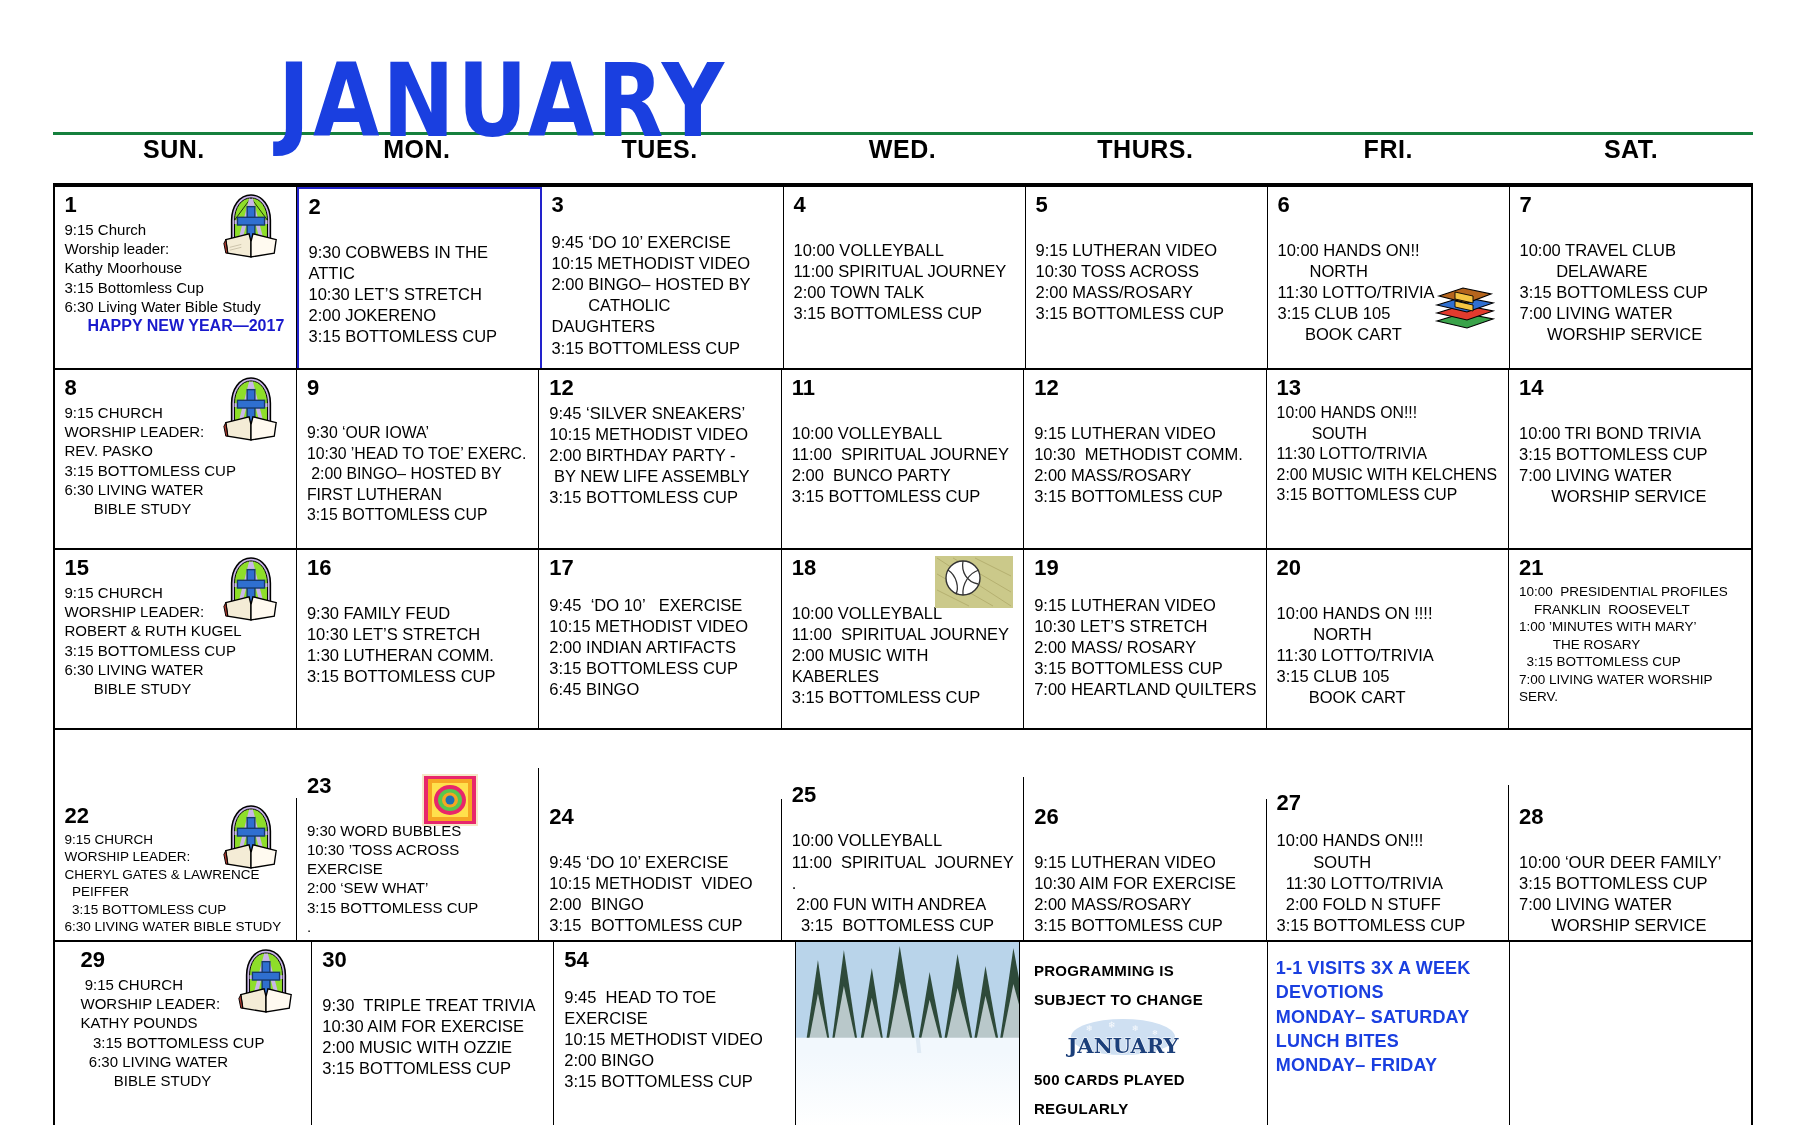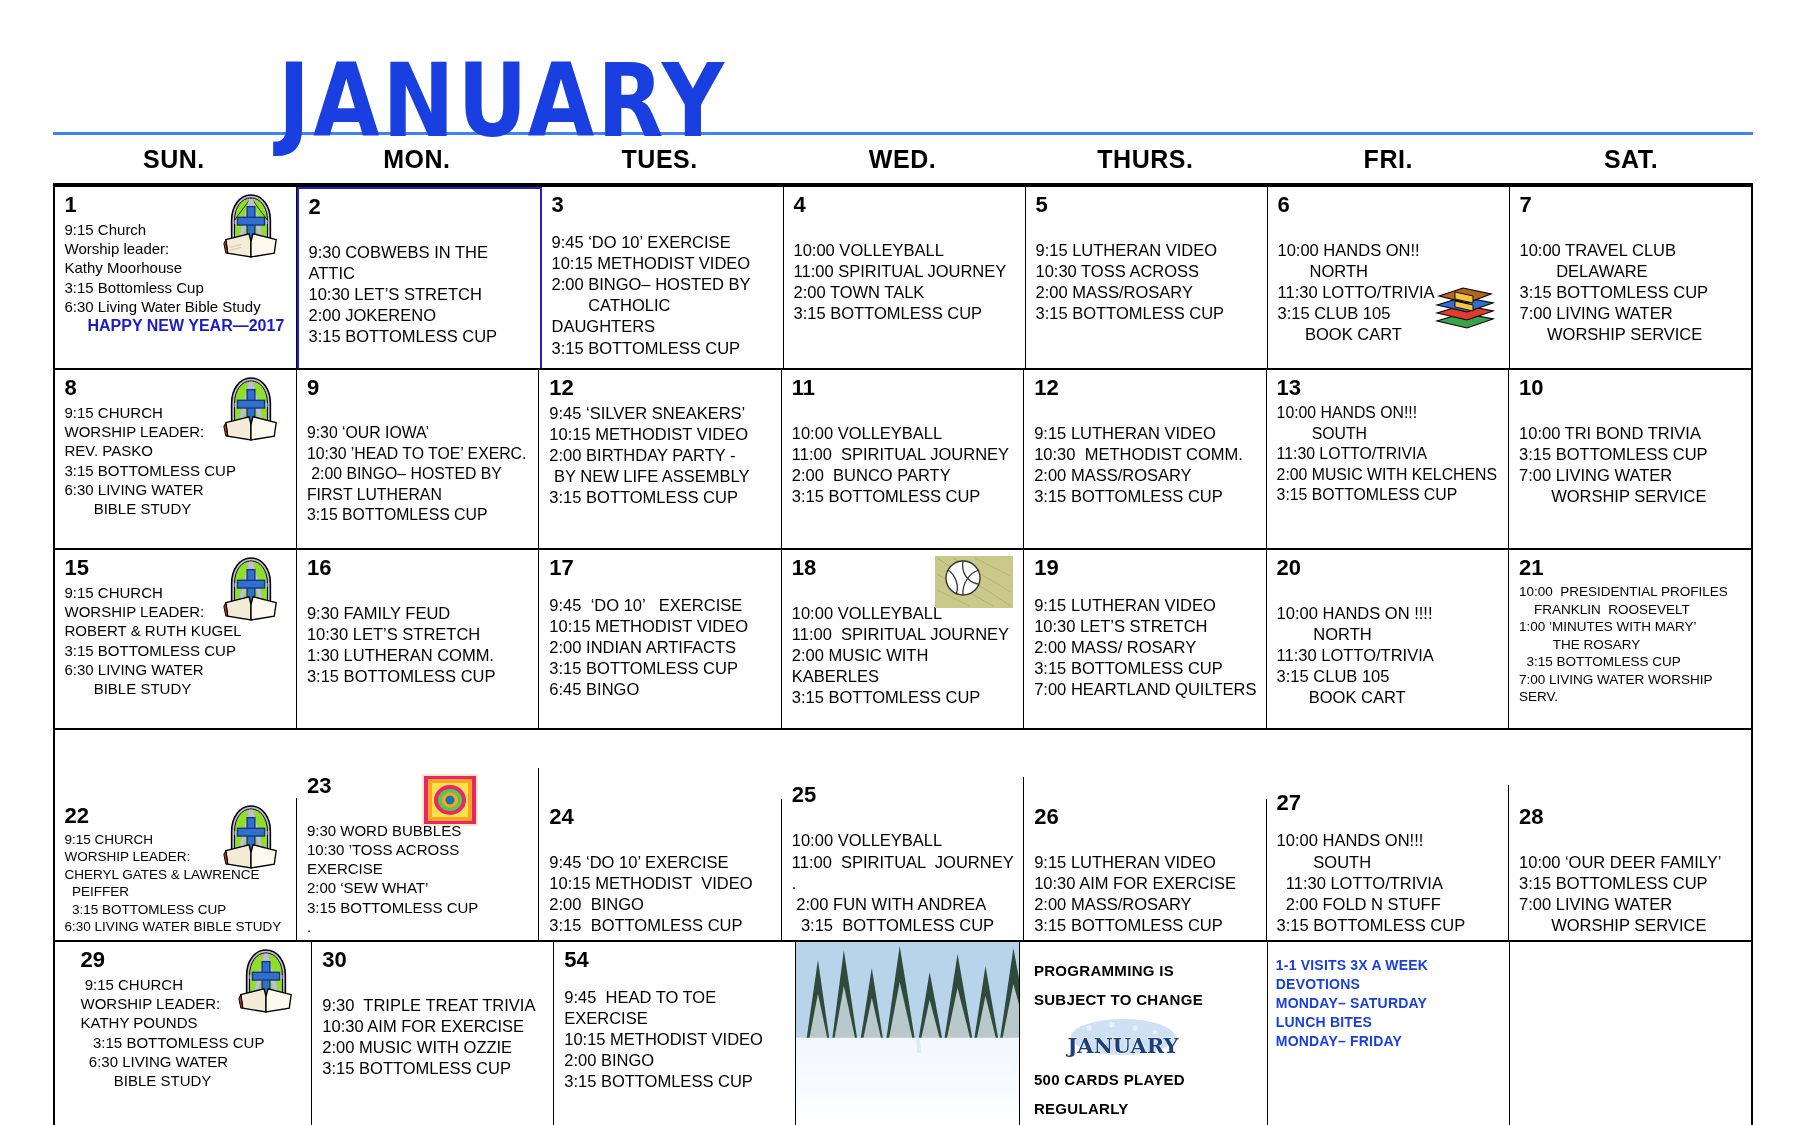--- a/index.html
+++ b/index.html
@@ -38,23 +38,22 @@
     line-height: 1;
     transform: scaleY(1.18);
     transform-origin: left top;
   }
 
   
   .dow-row {
     display: flex;
     width: 1700px;
     margin: 0 auto;
-    border-top: 3px solid #3b82f6;
+    border-top: 3px solid #15803d;
     height: 48px;
-    align-items: center;
   }
   .dow-cell {
     flex: 1 1 0;
     text-align: center;
     font-size: 25px;
     font-weight: bold;
     letter-spacing: 0.5px;
   }
 
   
@@ -166,21 +165,21 @@
 
   
   .notes-black {
     font-size: 15px;
     font-weight: bold;
     line-height: 1.95;
     letter-spacing: 0.3px;
   }
   .notes-blue {
     color: #1a3fe0;
-    font-size: 14px;
+    font-size: 18px;
     font-weight: bold;
     line-height: 1.35;
     letter-spacing: 0.2px;
   }
   .jan-logo {
     display: block;
     margin: 2px 0 2px 14px;
     width: 150px;
     height: 46px;
   }
@@ -337,21 +336,21 @@
       </div>
       <div class="cell">
         <div class="daynum">13</div>
         <div class="events med">10:00 HANDS ON!!!
         SOUTH
 11:30 LOTTO/TRIVIA
 2:00 MUSIC WITH KELCHENS
 3:15 BOTTOMLESS CUP</div>
       </div>
       <div class="cell">
-        <div class="daynum">10</div>
+        <div class="daynum">14</div>
         <div class="events pad12">10:00 TRI BOND TRIVIA
 3:15 BOTTOMLESS CUP
 7:00 LIVING WATER
        WORSHIP SERVICE</div>
       </div>
     </div>
 
     <div class="week r3">
       <div class="cell">
         <div class="daynum">15</div>

